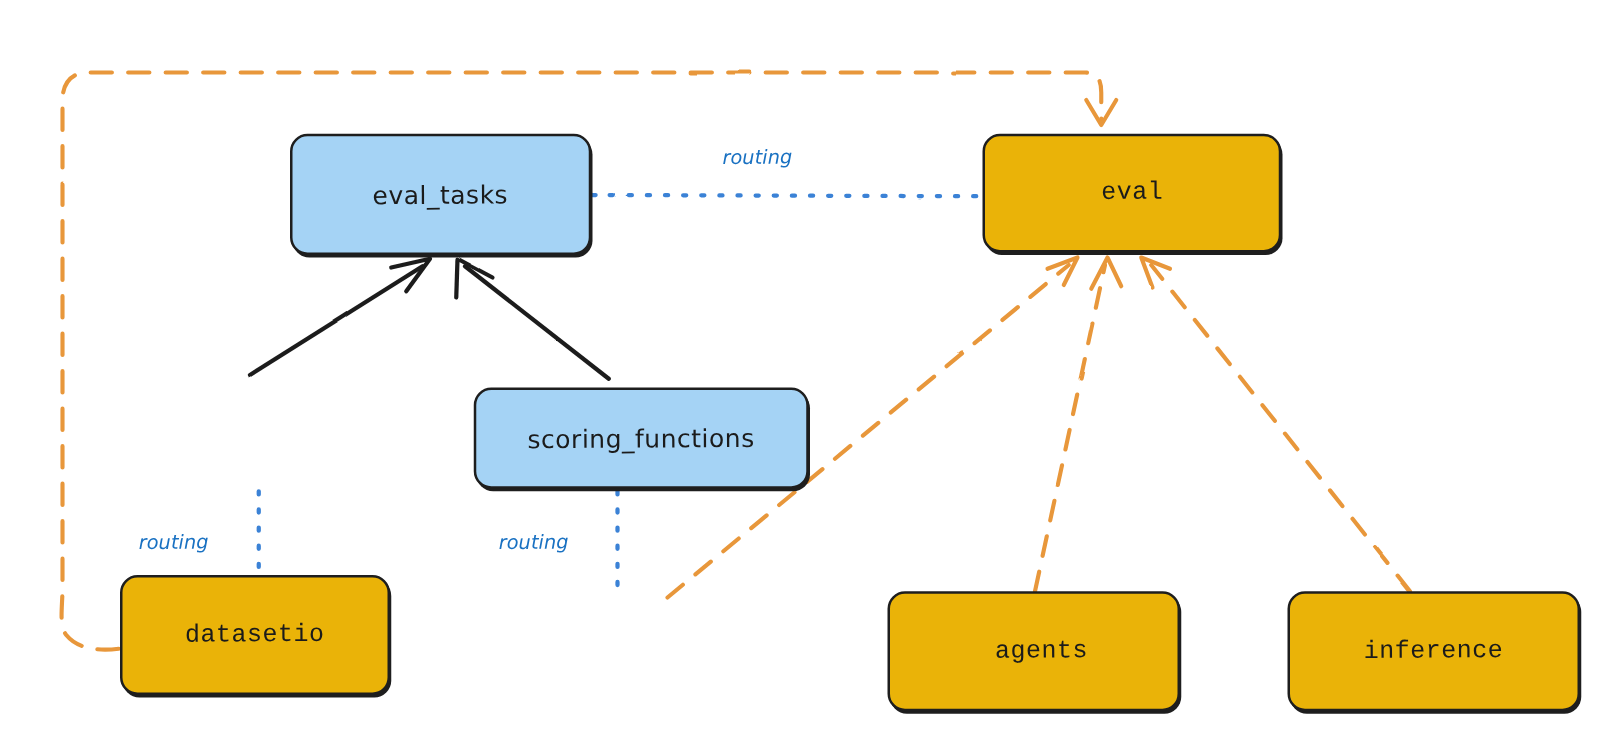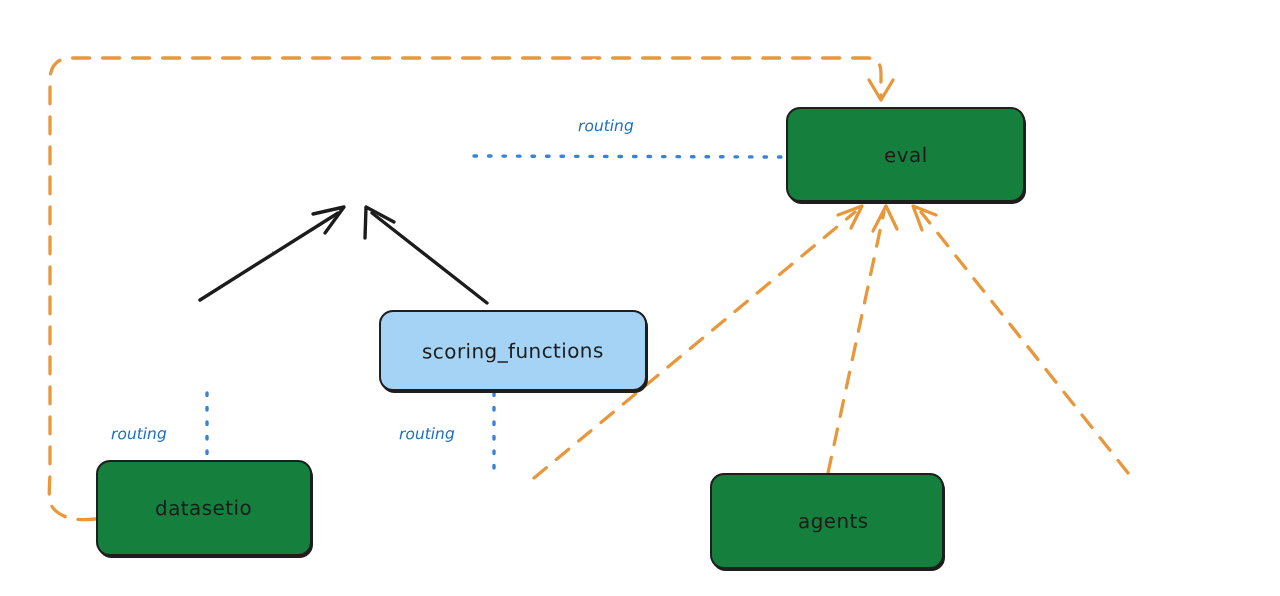--- a/index.html
+++ b/index.html
@@ -32,21 +32,21 @@
     display: flex;
     align-items: center;
     justify-content: center;
     font-size: 20px;
     color: #1b1b1b;
     letter-spacing: 0.4px;
     z-index: 3;
     box-shadow: 1.5px 2.5px 0 -0.5px #1e1e1e;
   }
   .node-blue { background: #a5d3f5; }
-  .node-green { background: #15803d; }
+  .node-green { background: #eab308; font-family: Liberation Mono, monospace; }
   .node-label {
     display: block;
     white-space: nowrap;
     transform: rotate(-0.35deg);
   }
   .edge-label {
     position: absolute;
     font-size: 15.5px;
     color: #1971c2;
     white-space: nowrap;
@@ -108,39 +108,45 @@
         <path d="M 207 393 L 207 471" fill="none" stroke="#3b82d6" stroke-width="3.4" stroke-dasharray="2.5 12" stroke-linecap="round"></path>
       </g>
 
       <g>
         <path d="M 494 393 L 494 471" fill="none" stroke="#3b82d6" stroke-width="3.4" stroke-dasharray="2.5 12" stroke-linecap="round"></path>
       </g>
 
     </g>
   </svg>
 
+  <div class="node node-blue" style="left:232px; top:107px; width:241px; height:97px;">
+    <span class="node-label">eval_tasks</span>
+  </div>
 
   <div class="node node-green" style="left:786px; top:107px; width:239px; height:95px;">
     <span class="node-label">eval</span>
   </div>
 
 
   <div class="node node-blue" style="left:379px; top:310px; width:268px; height:81px;">
     <span class="node-label">scoring_functions</span>
   </div>
 
   <div class="node node-green" style="left:96px; top:460px; width:216px; height:96px;">
     <span class="node-label">datasetio</span>
   </div>
 
 
   <div class="node node-green" style="left:710px; top:473px; width:234px; height:96px;padding-left:12px;">
     <span class="node-label">agents</span>
   </div>
 
+  <div class="node node-green" style="left:1030px; top:473px; width:234px; height:96px;">
+    <span class="node-label">inference</span>
+  </div>
 
   <span class="edge-label" style="left:578px; top:117px;">routing</span>
 
   <span class="edge-label" style="left:111px; top:425px;">routing</span>
 
   <span class="edge-label" style="left:399px; top:425px;">routing</span>
 
 </div>
 
 </body></html>

